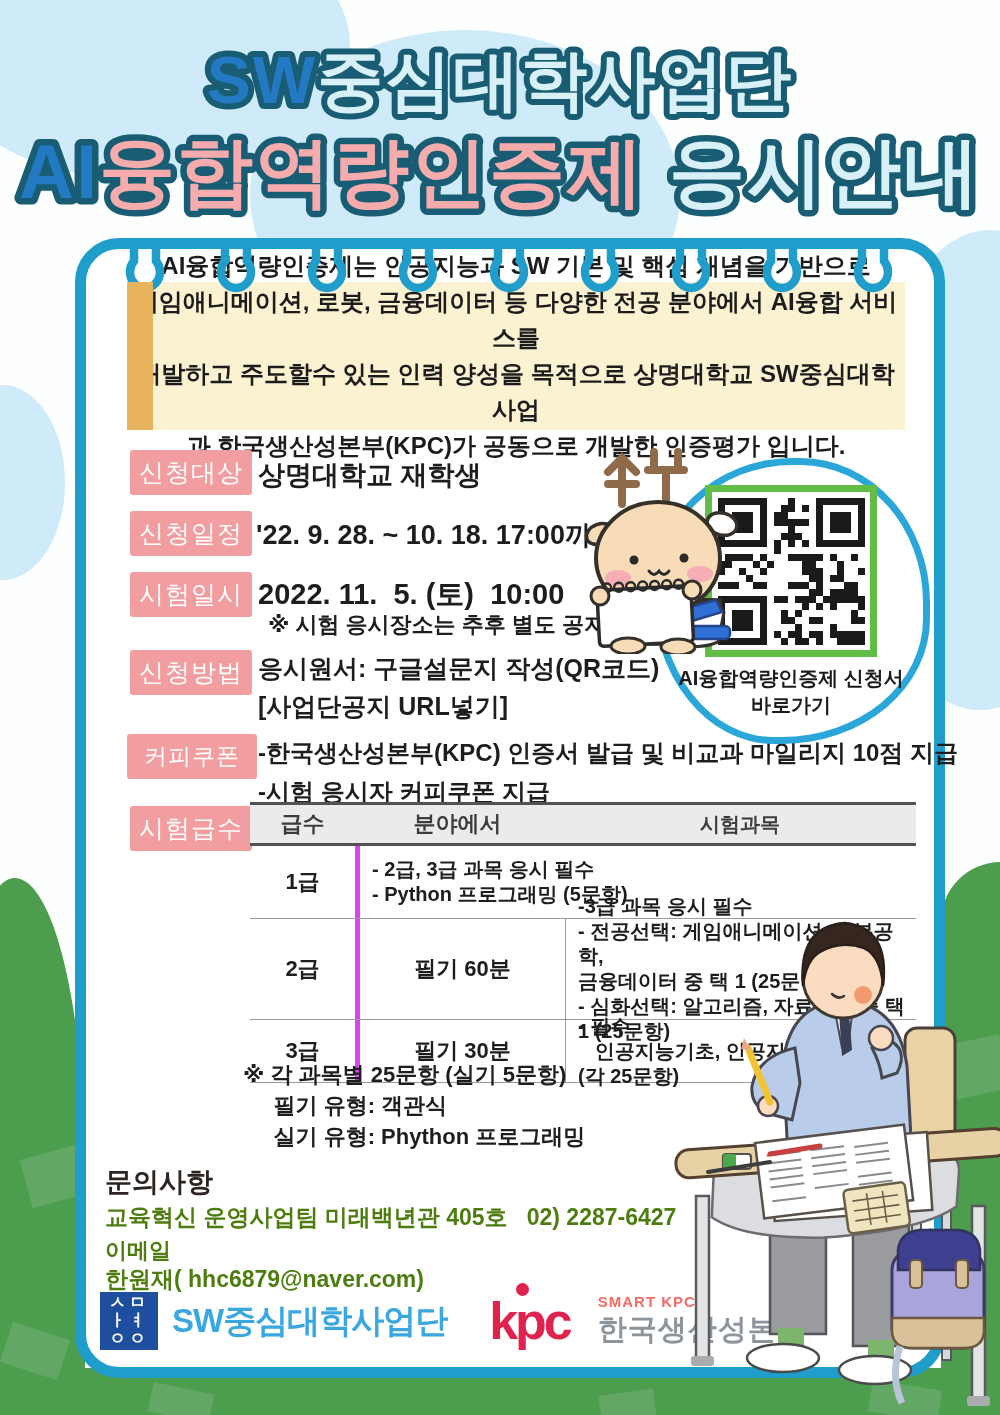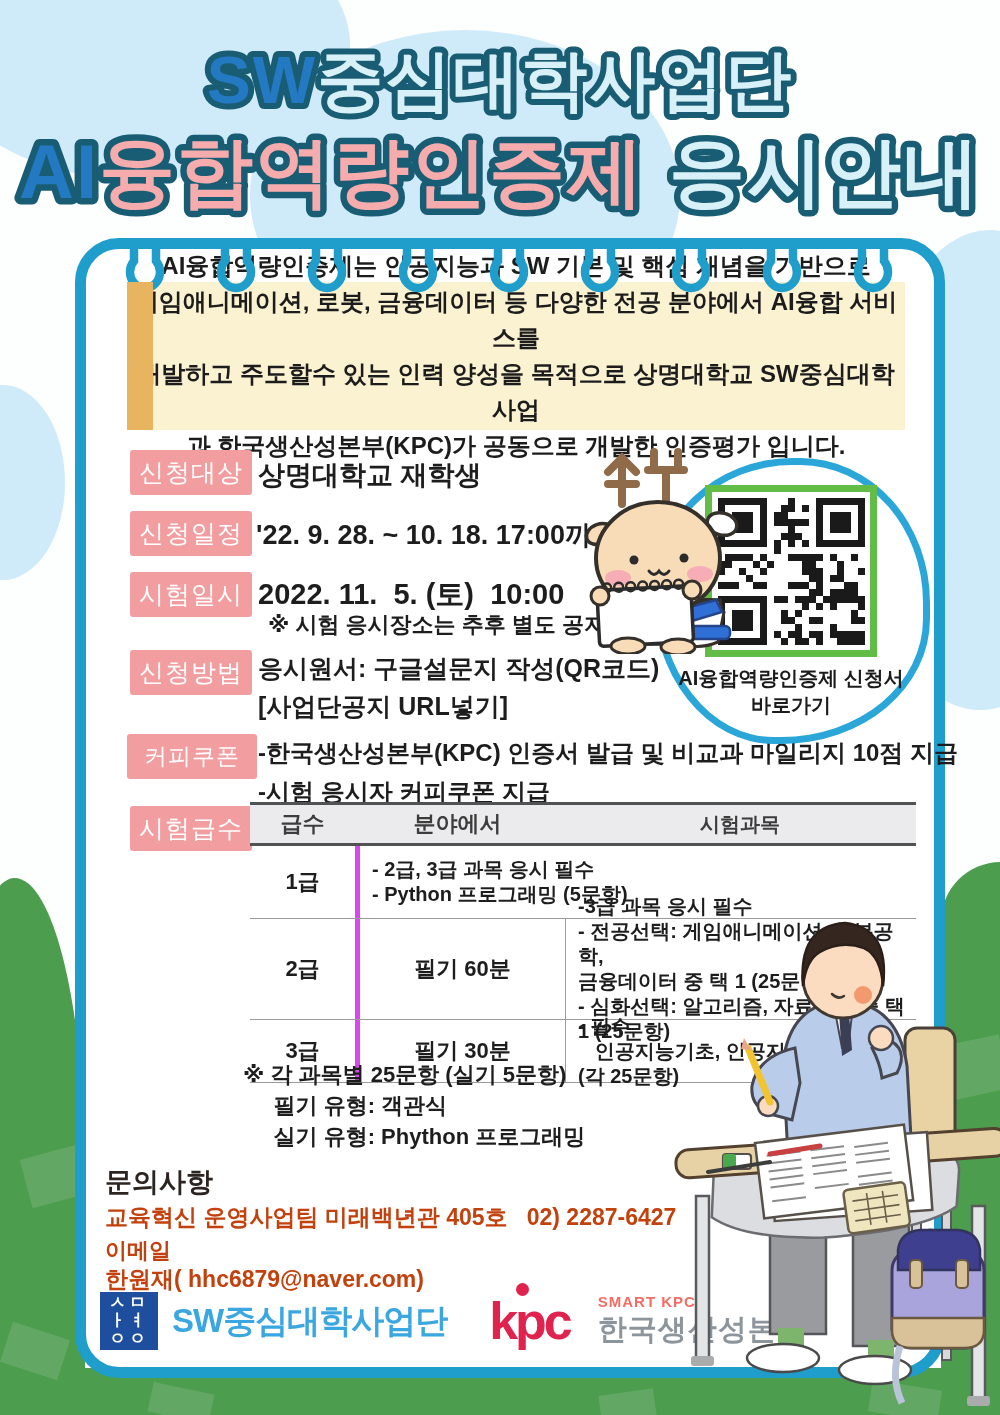--- a/index.html
+++ b/index.html
@@ -58,21 +58,21 @@
         white-space:pre-wrap;font-weight:600;}
   .trow .c-grade{border-right:5px solid #d946ef;}
   .trow .c-time{border-right:1px solid #9a9a9a;}
   .thead .c-subj{justify-content:center;}
 
   #table-notes{position:absolute;left:243px;top:1060px;font-size:22px;font-weight:600;color:#1d1d1d;
         line-height:1.4;white-space:pre-wrap;z-index:5;}
 
   
   #contact-title{position:absolute;left:105px;top:1164px;font-size:27px;font-weight:800;color:#2b2420;z-index:5;}
-  .contact-line{position:absolute;left:105px;font-size:23px;font-weight:600;color:#c2410c;z-index:5;white-space:pre;}
+  .contact-line{position:absolute;left:105px;font-size:23px;font-weight:600;color:#4d7c0f;z-index:5;white-space:pre;}
 
   
   #footer-logos{position:absolute;left:100px;top:1292px;display:flex;align-items:center;z-index:5;}
   #smu-mark{width:58px;height:58px;background:#1d4f9e;color:#ffffff;display:flex;flex-direction:column;
         align-items:center;justify-content:center;font-weight:800;font-size:17px;line-height:1.05;letter-spacing:3px;}
   #smu-text{margin-left:14px;}
   #smu-small{font-size:17px;font-weight:700;color:#6a6f74;}
   #smu-big{font-size:33px;font-weight:800;color:#3aa7e0;letter-spacing:-1px;}
   #kpc-wrap{margin-left:42px;display:flex;align-items:center;}
   #kpc-mark{position:relative;font-size:52px;font-weight:800;color:#e0234e;letter-spacing:-3px;line-height:1;}

